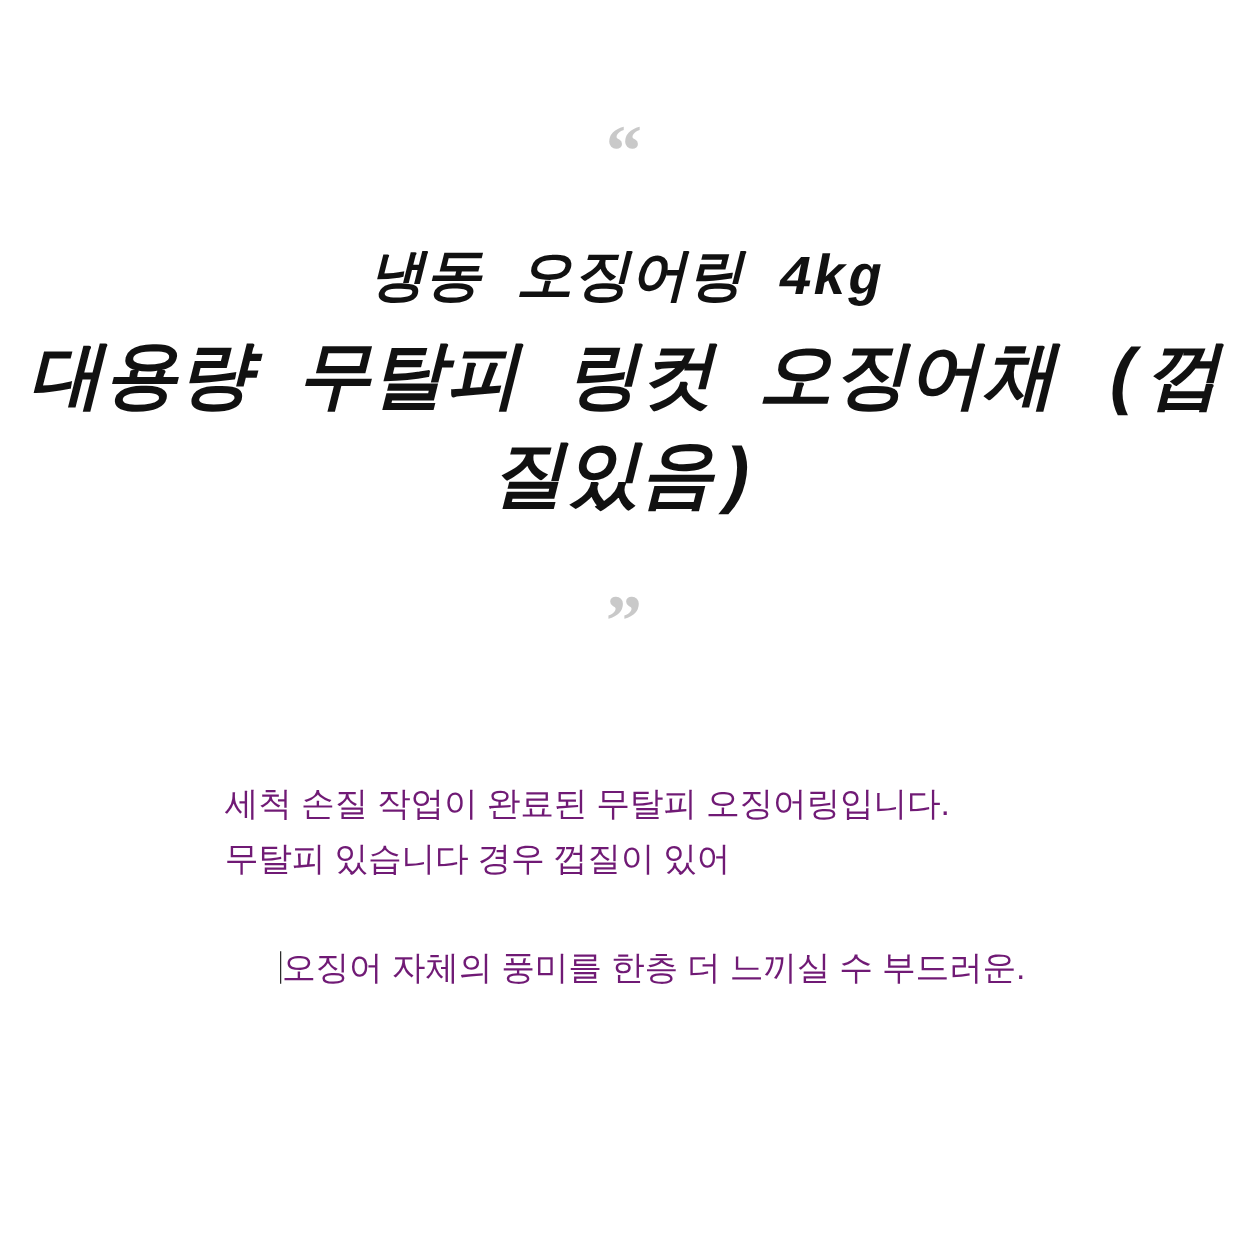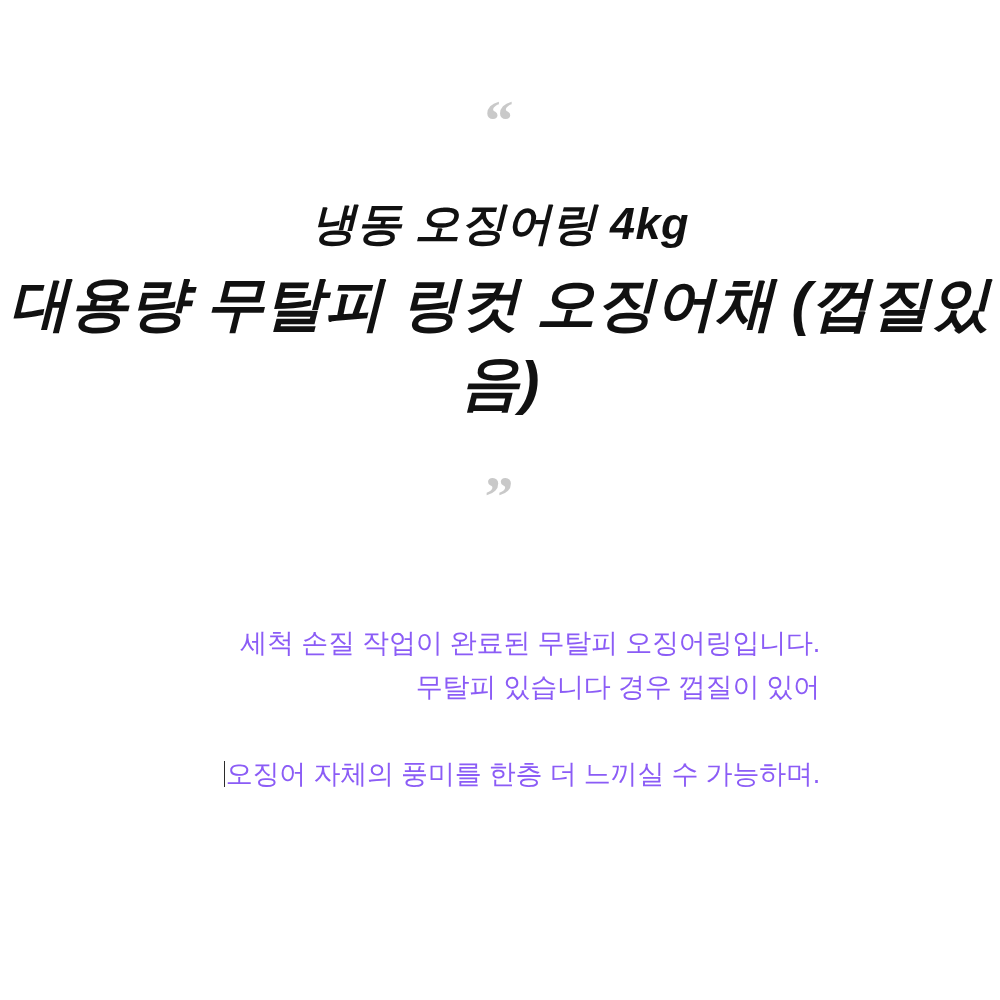--- a/index.html
+++ b/index.html
@@ -38,42 +38,42 @@
     margin-top: 92px;
   }
   .quote-close {
     margin-top: 44px;
   }
 
   
   .headline {
     margin-top: 44px;
     text-align: center;
-    font-family: Liberation Sans, sans-serif;
+    font-family: Liberation Mono, monospace;
     font-style: italic;
     font-weight: 700;
     color: #111111;
   }
   .headline-line-1 {
     font-size: 45px;
     line-height: 1.35;
     letter-spacing: 0.5px;
   }
   .headline-line-2 {
     font-size: 59px;
     line-height: 1.35;
     letter-spacing: 0.5px;
     margin-top: 10px;
   }
 
   
   .body-block {
     margin-top: 96px;
-    text-align: right;
-    color: #8b5cf6;
+    text-align: left;
+    color: #701a75;
   }
   .body-line {
     font-size: 27px;
     line-height: 1.62;
     letter-spacing: -0.2px;
     white-space: pre;
   }
   .body-block.second {
     margin-top: 74px;
   }
@@ -97,18 +97,18 @@
     <div class="headline-line-1">냉동 오징어링 4kg</div>
     <div class="headline-line-2">대용량 무탈피 링컷 오징어채 (껍질있음)</div>
   </div>
 
   <div class="quote-mark quote-close">”</div>
 
   <div class="body-block first">
     <div class="body-line">세척 손질 작업이 완료된 무탈피 오징어링입니다.</div>
     <div class="body-line">무탈피 있습니다 경우 껍질이 있어</div>
     <div class="body-line">
-      <span class="caret"></span><span>오징어 자체의 풍미를 한층 더 느끼실 수 가능하며.</span>
+      <span class="caret"></span><span>오징어 자체의 풍미를 한층 더 느끼실 수 부드러운.</span>
     </div>
   </div>
 
 
 </div>
 
 </body></html>

